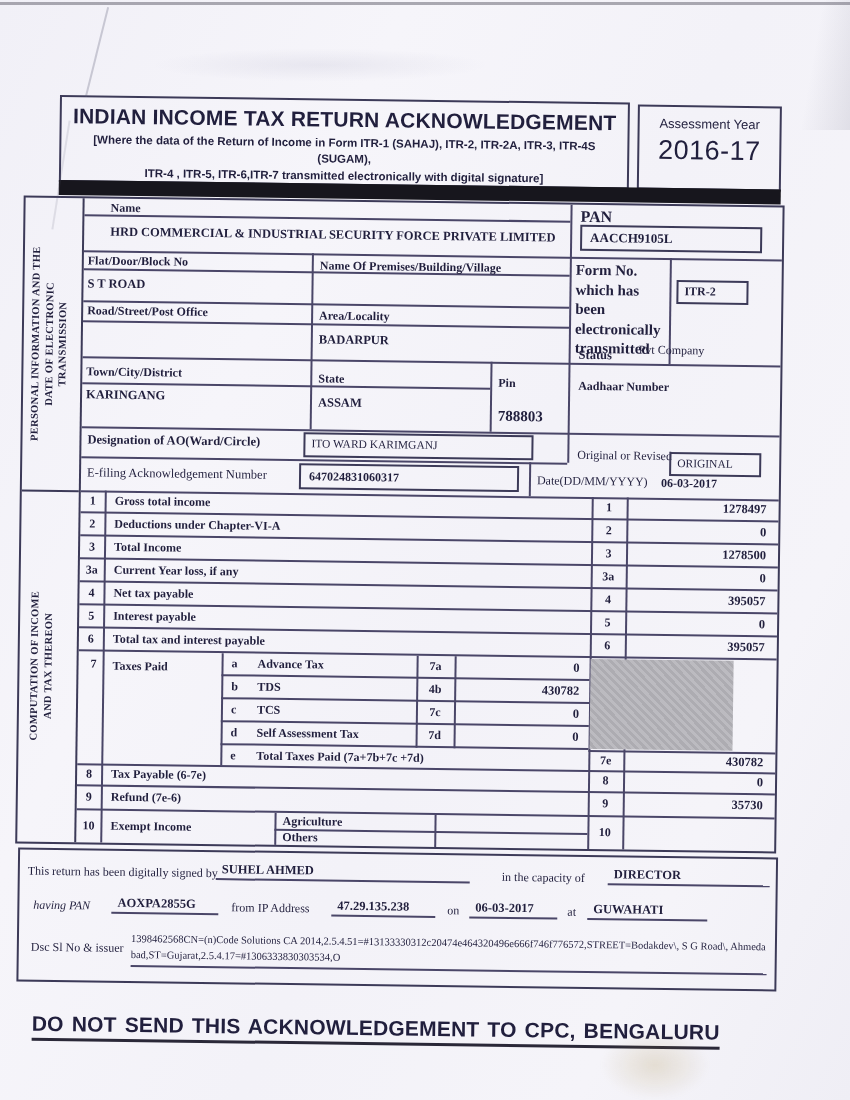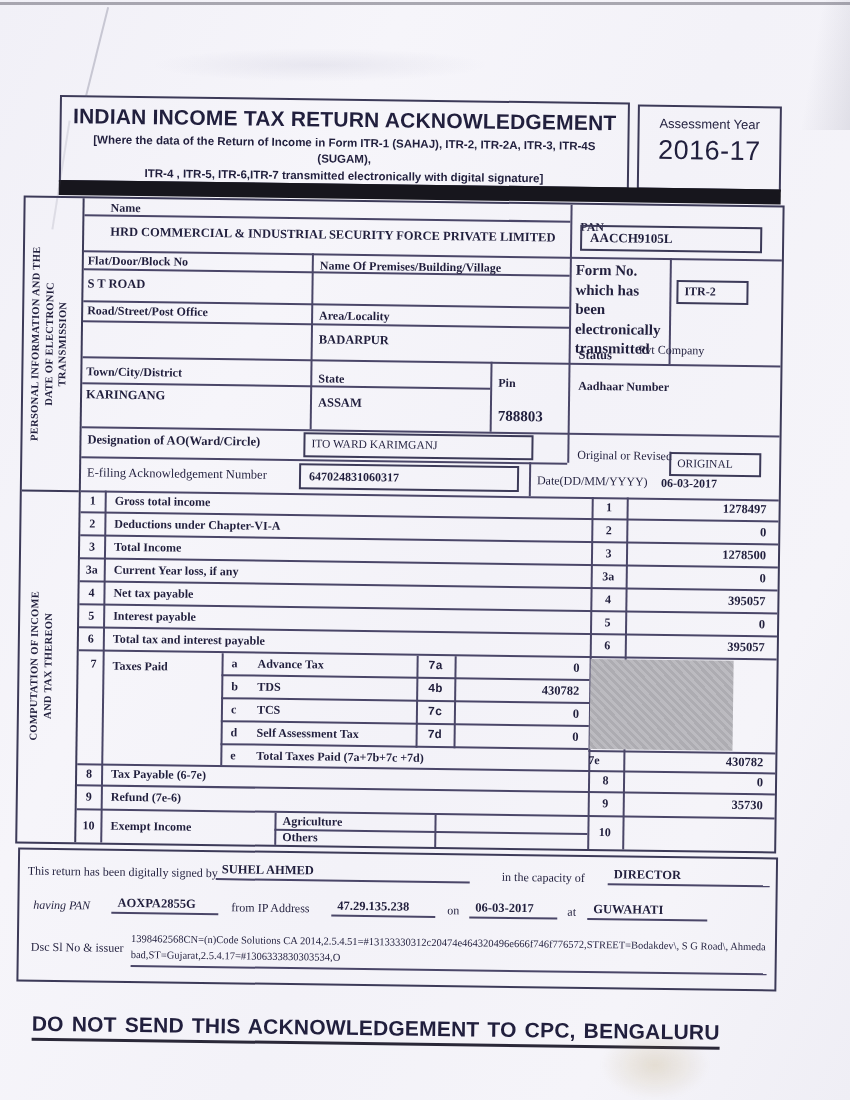--- a/index.html
+++ b/index.html
@@ -54,21 +54,21 @@
   .r3a{top:361px;height:23px}.r4{top:384px;height:23px}.r5{top:407px;height:23px}.r6{top:430px;height:23px}
   .r8{top:565px;height:23px}.r9{top:588px;height:24px}
   .cno{position:absolute;left:0;top:3px;width:24px;text-align:center;font-weight:700;font-size:12px;}
   .clabel{position:absolute;left:34px;top:3px;font-weight:700;font-size:12px;}
   .ccode{position:absolute;left:511px;top:3px;width:35px;text-align:center;font-weight:700;font-size:12px;}
   .cval{position:absolute;left:546px;top:3px;width:140px;text-align:right;font-weight:700;font-size:12.5px;}
   .srow{position:absolute;left:143px;width:368px;border-bottom:2px solid var(--line2);box-sizing:border-box;}
   .s7a{top:453px;height:23px}.s7b{top:476px;height:23px}.s7c{top:499px;height:23px}.s7d{top:522px;height:23px}
   .sletter{position:absolute;left:10px;top:3px;font-weight:700;font-size:12px;}
   .slabel{position:absolute;left:36px;top:3px;font-weight:700;font-size:12px;}
-  .scode{position:absolute;left:195px;top:3px;width:38px;text-align:center;font-weight:700;font-size:12px;font-family:Liberation Mono, monospace;}
+  .scode{position:absolute;left:195px;top:3px;width:38px;text-align:center;font-weight:700;font-size:12px;}
   .sval{position:absolute;left:240px;top:3px;width:118px;text-align:right;font-weight:700;font-size:12.5px;}
   .redact{position:absolute;left:512px;top:454px;width:143px;height:90px;background:var(--redact);
     background-image:repeating-linear-gradient(45deg,rgba(255,255,255,.08) 0 3px,rgba(0,0,0,.05) 3px 6px);}
 
   
   .sig-box{position:absolute;left:28px;top:848px;width:760px;height:134px;border:2.5px solid var(--line);box-sizing:border-box;}
   .sg{position:absolute;font-size:12px;}
   .sgv{position:absolute;font-weight:700;font-size:12.5px;border-bottom:2px solid var(--line2);padding:0 6px 1px 6px;}
   .dsc-label{position:absolute;left:12px;top:90px;font-size:12px;}
   .dsc-val{position:absolute;left:112px;top:80px;width:636px;font-size:10.5px;line-height:1.5;word-break:break-all;border-bottom:2px solid var(--line2);padding-bottom:2px;}
@@ -116,21 +116,21 @@
         <div class="hl" style="left:0;top:258px;width:486px;"></div>
         <div class="hl" style="left:0;top:292px;width:698px;"></div>
         <div class="vl" style="left:486px;top:0;height:258px;"></div>
         <div class="vl" style="left:228px;top:52px;height:176px;"></div>
         <div class="vl" style="left:408px;top:158px;height:70px;"></div>
         <div class="vl" style="left:586px;top:52px;height:106px;"></div>
         <div class="vl" style="left:448px;top:258px;height:34px;"></div>
 
         <span class="lb" style="left:26px;top:2px;">Name</span>
         <span class="vv" style="left:26px;top:26px;font-size:12.5px;">HRD COMMERCIAL &amp; INDUSTRIAL SECURITY FORCE PRIVATE LIMITED</span>
-        <span class="lb" style="left:496px;top:15px;font-size:12px;">PAN</span>
+        <span class="lb" style="left:496px;top:3px;font-size:16px;">PAN</span>
         <div class="fbox" style="left:496px;top:20px;width:182px;height:26px;">
           <span class="vv" style="left:8px;top:3px;">AACCH9105L</span>
         </div>
         <span class="lb" style="left:4px;top:55px;">Flat/Door/Block No</span>
         <span class="vv" style="left:4px;top:78px;font-size:12.5px;">S T ROAD</span>
         <span class="lb" style="left:236px;top:57px;">Name Of Premises/Building/Village</span>
         <span class="vv" style="left:236px;top:80px;"></span>
         <span class="lb" style="left:492px;top:56px;width:92px;line-height:1.3;font-size:15px;">Form No. which has been electronically transmitted</span>
         <div class="fbox" style="left:593px;top:74px;width:72px;height:24px;">
           <span class="vv" style="left:6px;top:2px;font-size:12px;">ITR-2</span>
@@ -239,21 +239,21 @@
           <span class="sletter">d</span>
           <span class="slabel">Self Assessment Tax</span>
           <span class="scode">7d</span>
           <span class="sval">0</span>
         </div>
 
         <div class="hl" style="left:511px;top:545px;width:187px;"></div>
         <div class="hl" style="left:0;top:565px;width:698px;"></div>
         <span class="lb" style="left:153px;top:548px;">e</span>
         <span class="lb" style="left:179px;top:548px;">Total Taxes Paid (7a+7b+7c +7d)</span>
-        <span class="lb" style="left:511px;top:548px;width:35px;">7e</span>
+        <span class="lb" style="left:511px;top:548px;width:35px;text-align:center;">7e</span>
         <span class="vv" style="left:546px;top:548px;width:140px;text-align:right;font-size:12.5px;">430782</span>
 
         <div class="crow r8">
           <span class="cno">8</span>
           <span class="clabel">Tax Payable (6-7e)</span>
           <span class="ccode">8</span>
           <span class="cval">0</span>
         </div>
         <div class="crow r9">
           <span class="cno">9</span>

